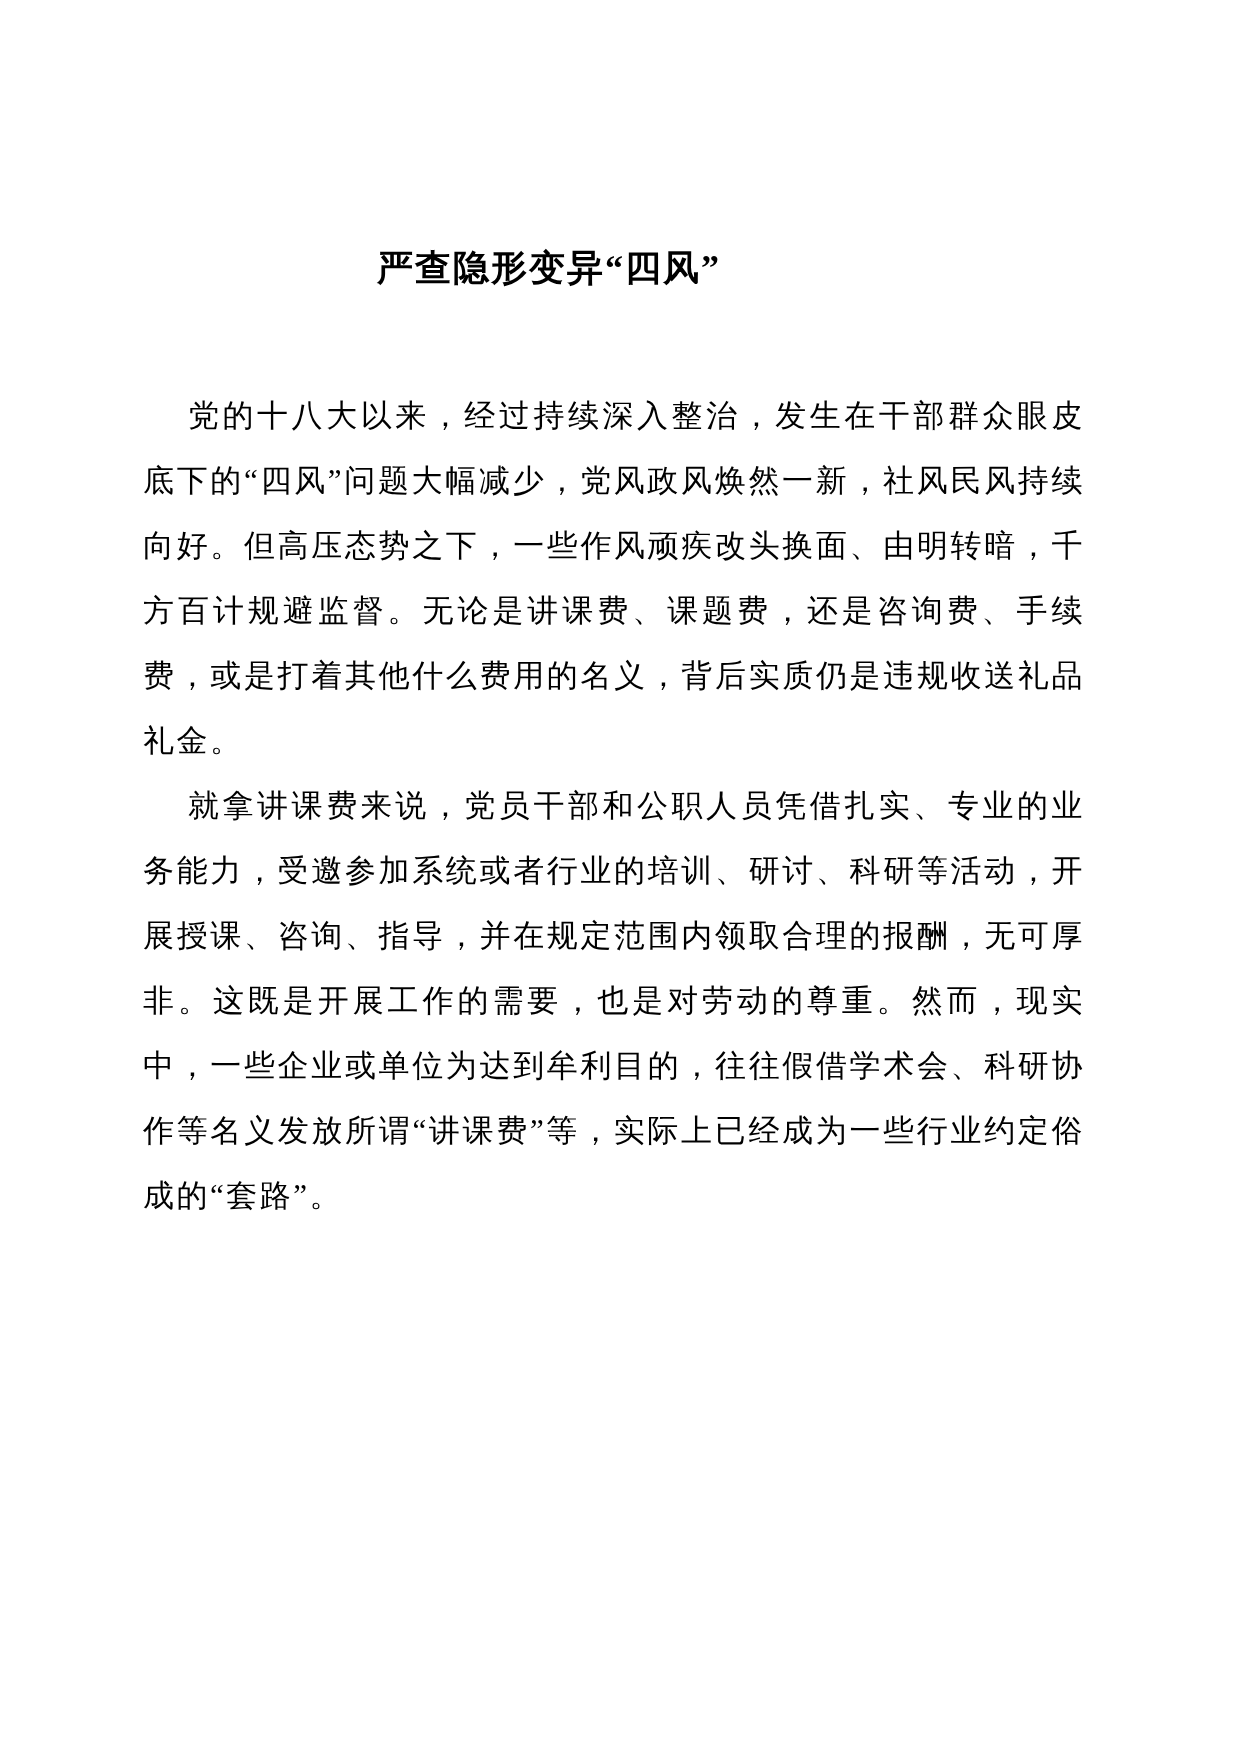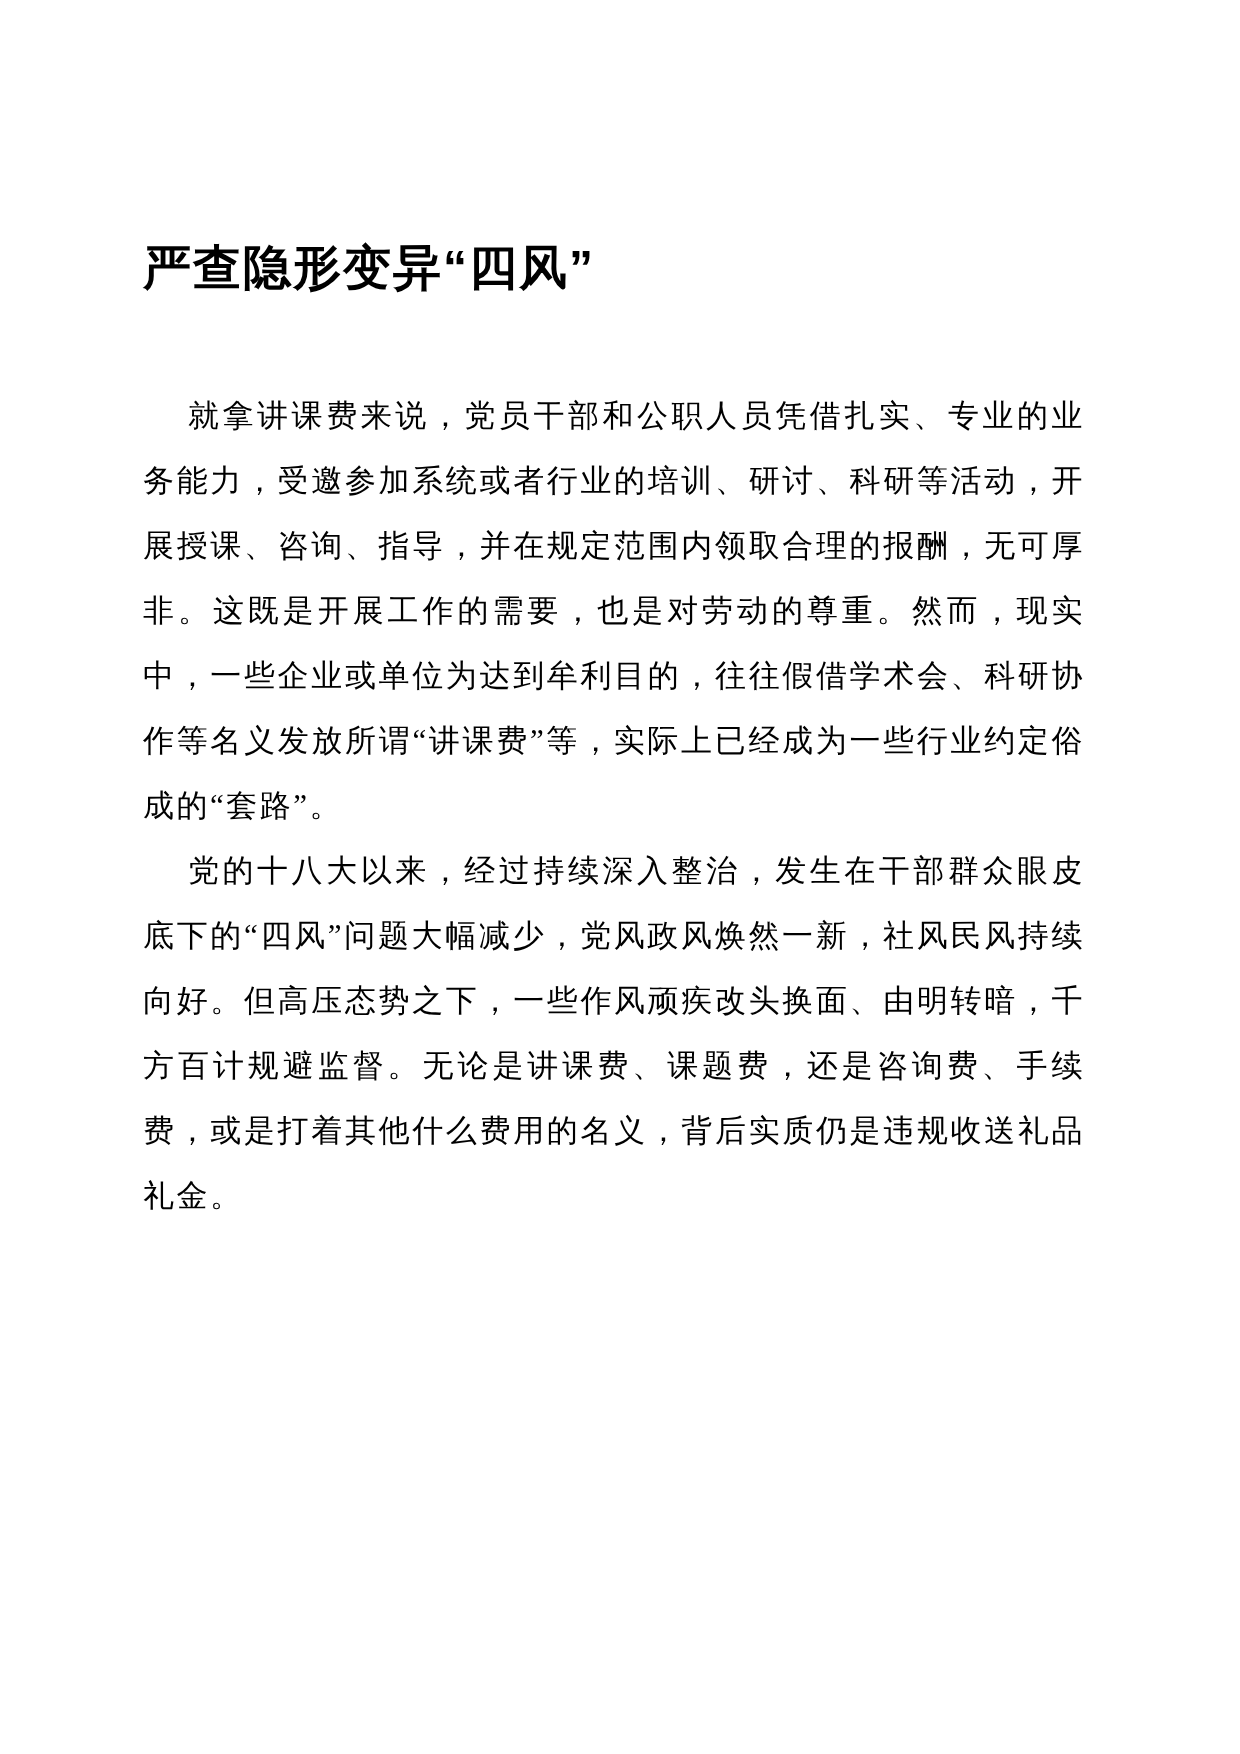--- a/index.html
+++ b/index.html
@@ -19,26 +19,27 @@
     box-sizing: border-box;
   }
   .doc-title {
     position: absolute;
     top: 238px;
     left: 143px;
     width: 942px;
     margin: 0;
     padding-right: 130px;
     box-sizing: border-box;
-    font-size: 48px;
+    text-align: center;
+    font-size: 36px;
     line-height: 60px;
     font-weight: bold;
     letter-spacing: 2px;
     color: #000000;
-    font-family: Liberation Sans, sans-serif;
+    font-family: Liberation Serif, serif;
   }
   .doc-body {
     position: absolute;
     top: 383px;
     left: 143px;
     width: 942px;
   }
   .doc-body p {
     margin: 0;
     font-size: 31px;
@@ -49,16 +50,16 @@
     text-indent: 45px;
     color: #000000;
   }
 </style>
 </head>
 <body>
 
 <div class="page">
   <h1 class="doc-title">严查隐形变异“四风”</h1>
   <div class="doc-body">
+    <p>党的十八大以来，经过持续深入整治，发生在干部群众眼皮底下的“四风”问题大幅减少，党风政风焕然一新，社风民风持续向好。但高压态势之下，一些作风顽疾改头换面、由明转暗，千方百计规避监督。无论是讲课费、课题费，还是咨询费、手续费，或是打着其他什么费用的名义，背后实质仍是违规收送礼品礼金。</p>
     <p>就拿讲课费来说，党员干部和公职人员凭借扎实、专业的业务能力，受邀参加系统或者行业的培训、研讨、科研等活动，开展授课、咨询、指导，并在规定范围内领取合理的报酬，无可厚非。这既是开展工作的需要，也是对劳动的尊重。然而，现实中，一些企业或单位为达到牟利目的，往往假借学术会、科研协作等名义发放所谓“讲课费”等，实际上已经成为一些行业约定俗成的“套路”。</p>
-    <p>党的十八大以来，经过持续深入整治，发生在干部群众眼皮底下的“四风”问题大幅减少，党风政风焕然一新，社风民风持续向好。但高压态势之下，一些作风顽疾改头换面、由明转暗，千方百计规避监督。无论是讲课费、课题费，还是咨询费、手续费，或是打着其他什么费用的名义，背后实质仍是违规收送礼品礼金。</p>
   </div>
 </div>
 
 </body></html>

